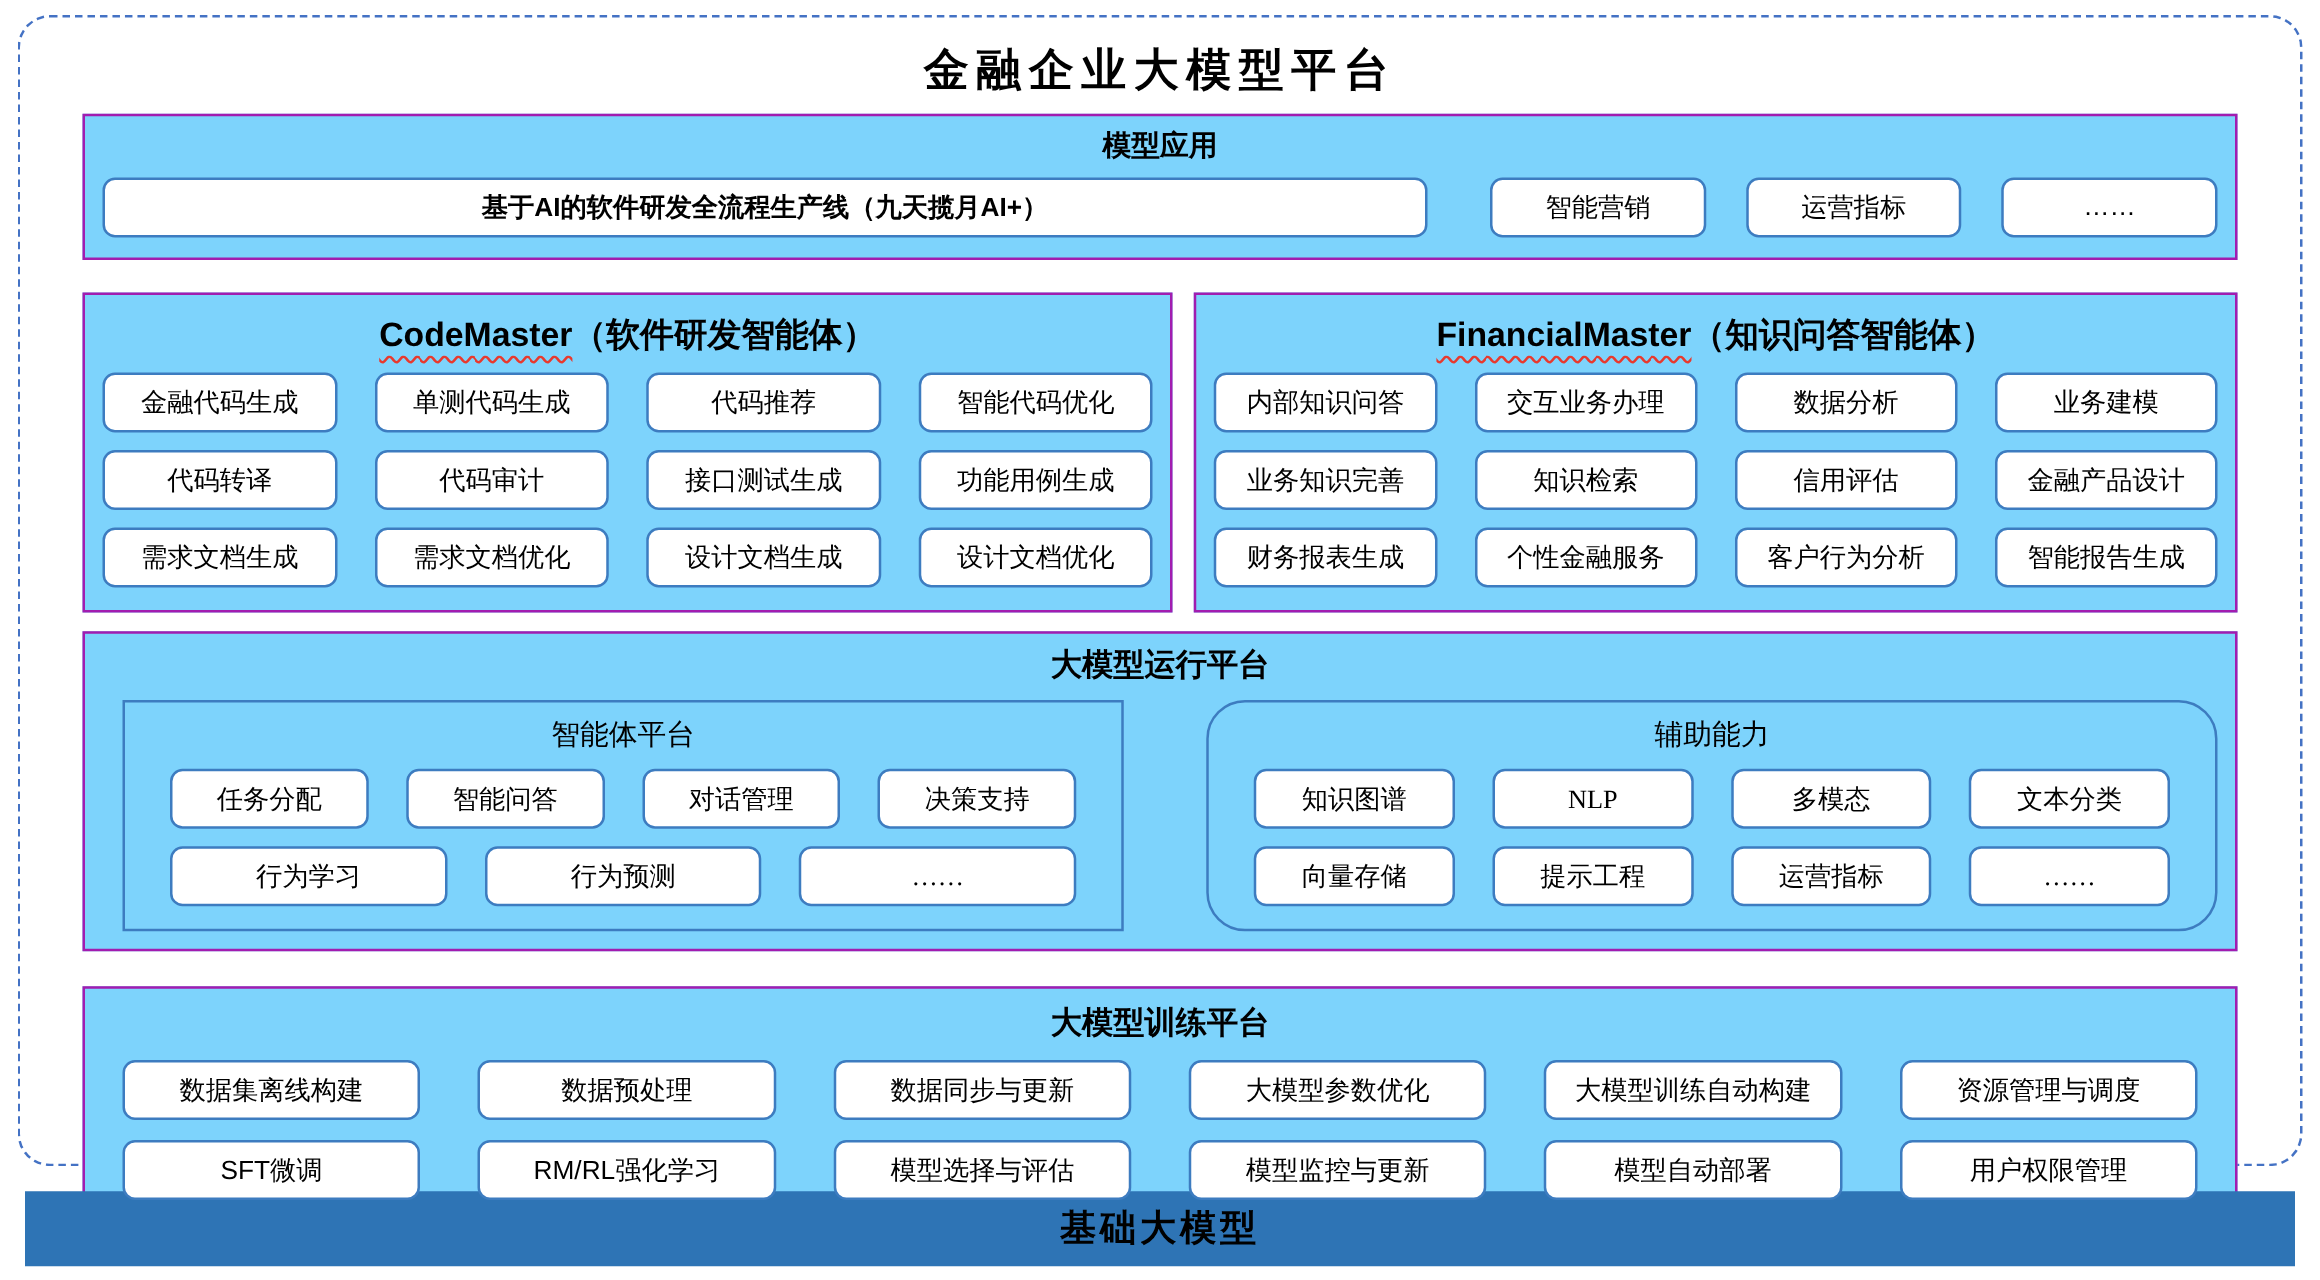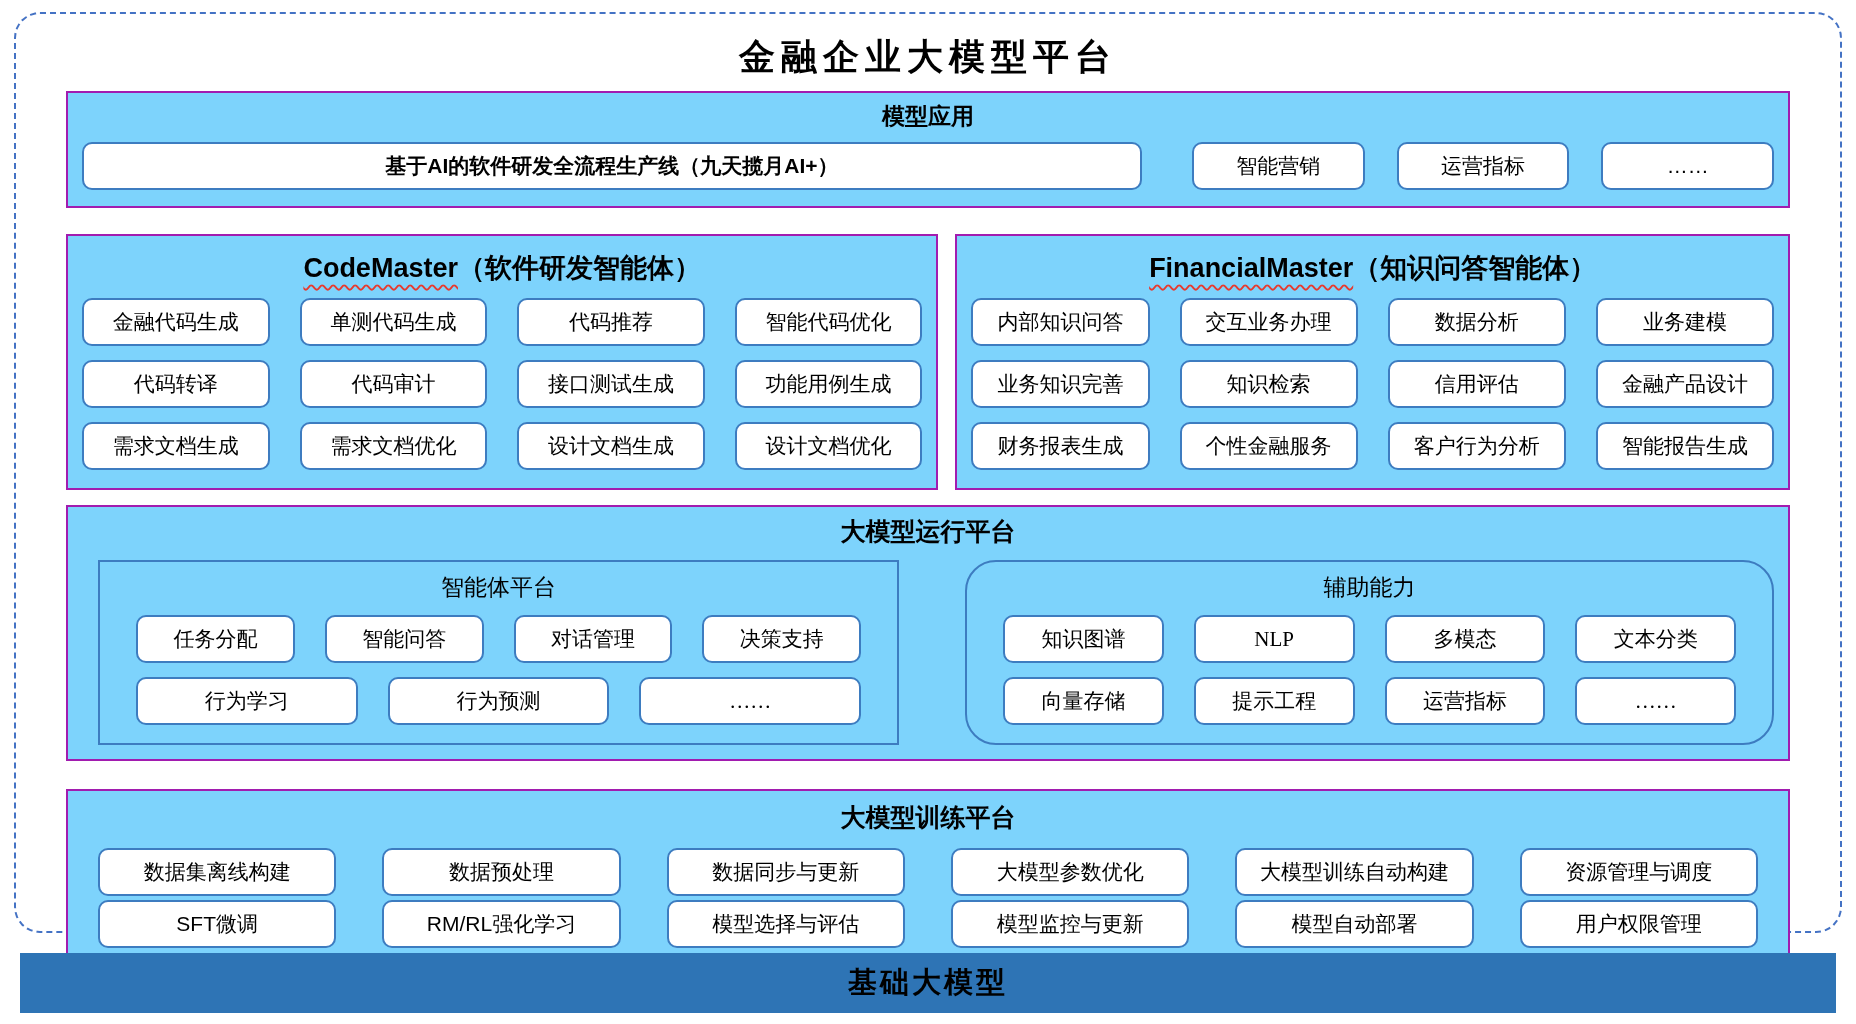--- a/index.html
+++ b/index.html
@@ -80,21 +80,21 @@
     box-sizing: border-box;
     border: 2px solid #3D7CC0;
     padding: 2px 0 4px 0;
   }
   .sub-box.left { flex: 0 0 47.8%; }
   .sub-box.right { flex: 1; border-radius: 31px; }
   .sub-header { text-align: center; font-size: 23px; font-weight: normal; padding: 8px 0 12px 0; }
   .sub-box .row { gap: 30px; padding: 0 36px; }
   
   .sec-training { padding-bottom: 6px; }
-  .sec-training .row { gap: 46px; padding: 0 30px; margin-bottom: 4px; }
+  .sec-training .row { gap: 46px; padding: 0 30px; margin-bottom: 16px; }
   .sec-training .sec-header { font-size: 25px; padding: 10px 0 14px 0; }
   .sec-runtime > .sec-header { font-size: 25px; }
   
   .base-bar {
     box-sizing: border-box;
     margin: 20px 20px 0 20px;
     height: 60px;
     background: #2E74B5;
     color: #000000;
     font-size: 29px;

